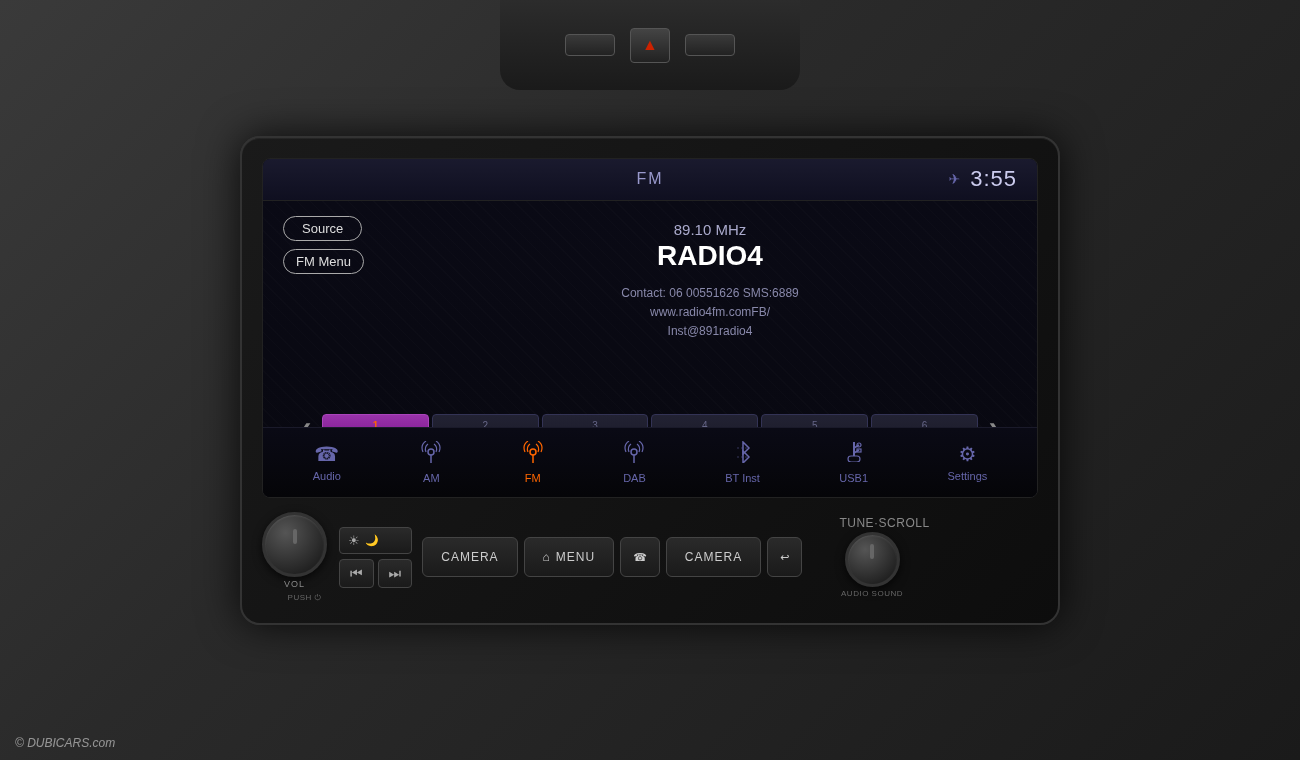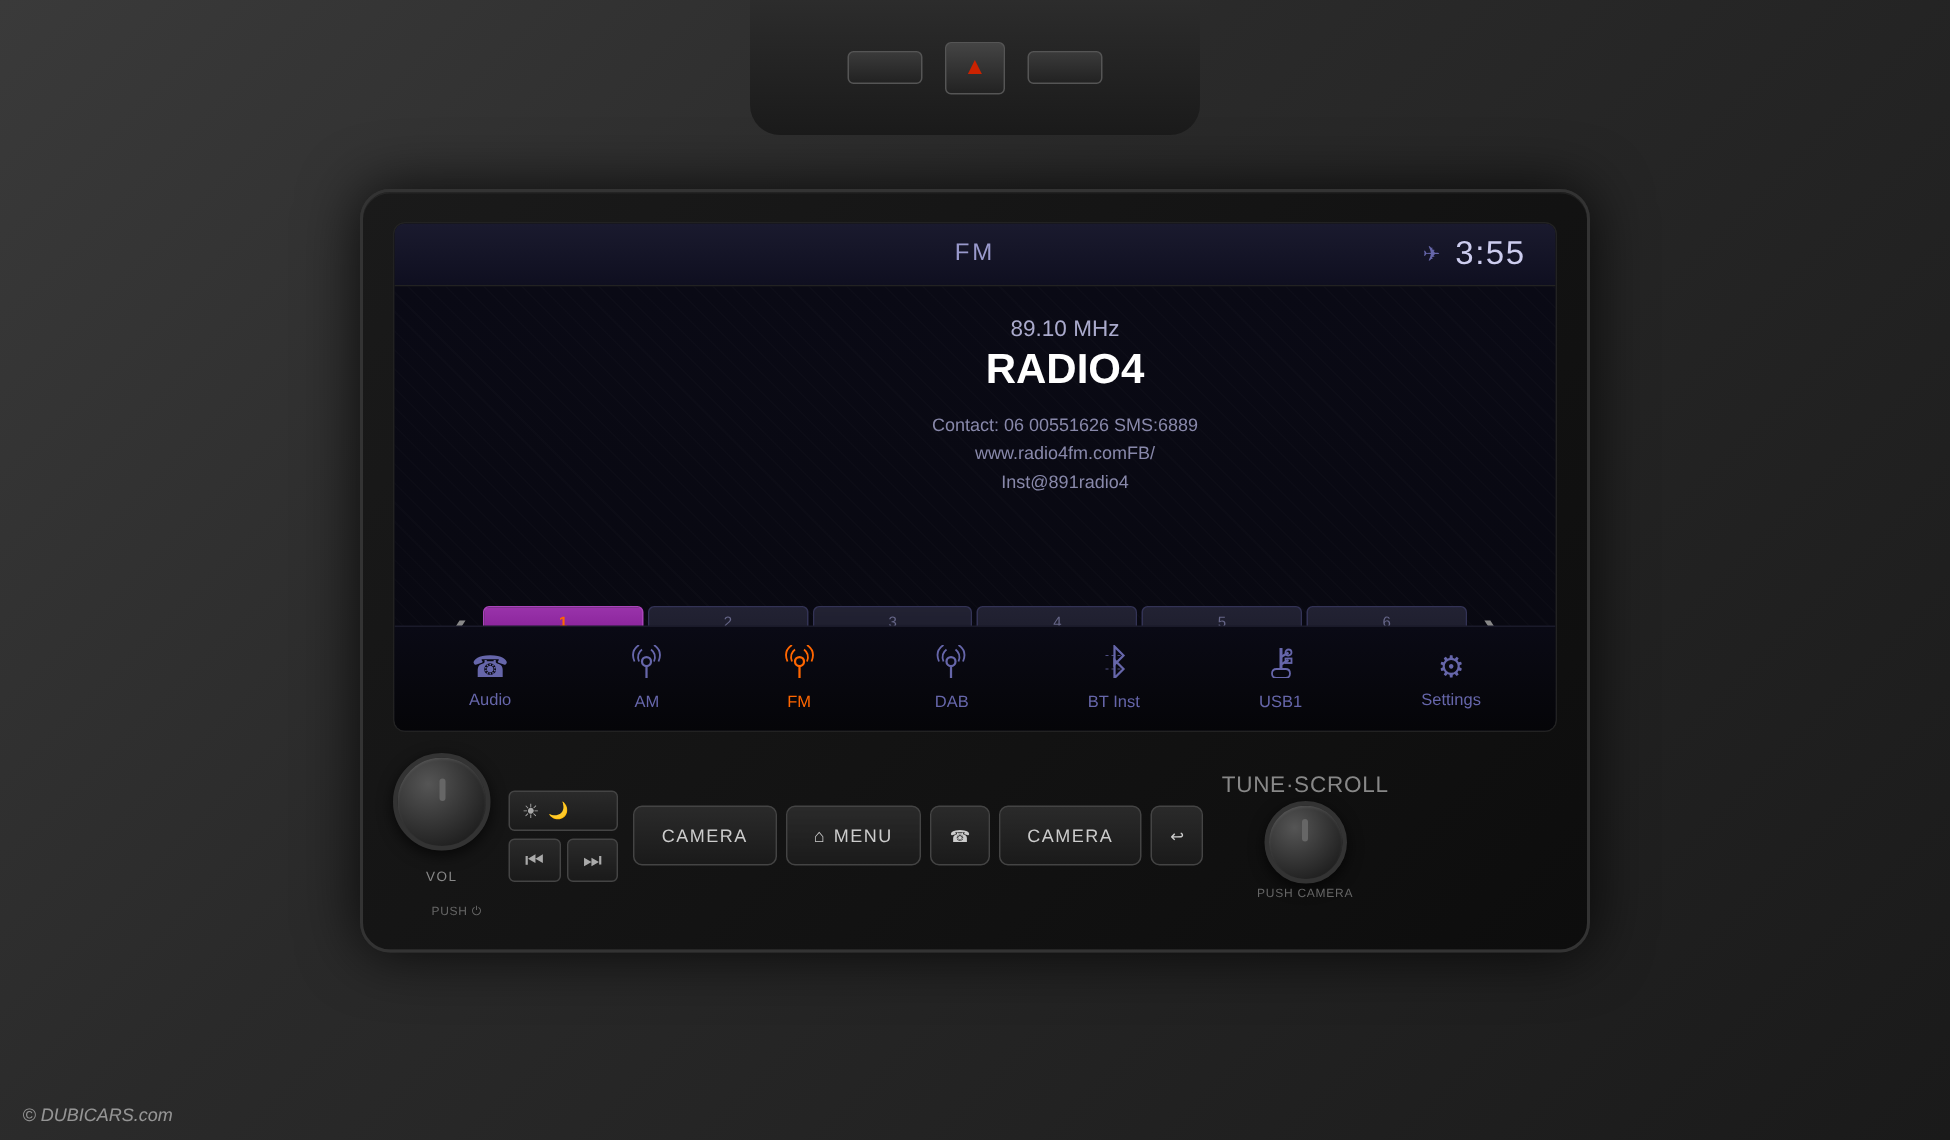--- a/index.html
+++ b/index.html
@@ -389,20 +389,24 @@
         <div style="flex:1"></div>
         <div class="screen-title">FM</div>
         <div style="flex:1; display:flex; justify-content:flex-end; align-items:center; gap:10px;">
           <span class="screen-signal">✈</span>
           <span class="screen-time">3:55</span>
         </div>
       </div>
 
       <div class="screen-body">
 
+        <div class="screen-left">
+          <button class="source-btn">Source</button>
+          <button class="fm-menu-btn">FM Menu</button>
+        </div>
 
         <div class="screen-center" style="margin-left:120px;">
           <div class="frequency">89.10 MHz</div>
           <div class="station-name">RADIO4</div>
           <div class="station-info">
             <div>Contact: 06 00551626 SMS:6889</div>
             <div>www.radio4fm.comFB/</div>
             <div>Inst@891radio4</div>
           </div>
         </div>
@@ -517,21 +521,21 @@
             <span class="nav-icon" style="color:#6666aa; font-size:20px;">⚙</span>
             <span class="nav-label">Settings</span>
           </div>
         </div>
 
       </div>
     </div>
 
     <div style="margin-top: 14px; display: flex; align-items: center; gap: 6px;">
 
-      <div style="display:flex; flex-direction:column; align-items:center; gap:12px; margin-right:6px;">
+      <div style="display:flex; flex-direction:column; align-items:center; gap:2px; margin-right:6px;">
         <div class="knob">
           <div class="knob-dot"></div>
         </div>
         <span style="font-size:9px; color:#888; letter-spacing:1px;">VOL</span>
         <div style="display:flex; flex-direction:column; align-items:center; margin-top:2px;padding-left:20px;">
           <span style="font-size:8px; color:#666; letter-spacing:0.5px;">PUSH ⏻</span>
         </div>
       </div>
 
       <div style="display:flex; flex-direction:column; gap:5px; margin-right:4px;">
@@ -556,25 +560,25 @@
         <span>☎</span>
       </button>
       <button class="control-btn wide">
         <span>CAMERA</span>
       </button>
       <button class="control-btn">
         <span>↩</span>
       </button>
 
       <div style="display:flex; flex-direction:column; align-items:center; gap:2px; margin-left:6px;">
-        <span style="font-size:15px; color:#888; letter-spacing:0.5px; text-align:center;">TUNE·SCROLL</span>
+        <span style="font-size:12px; color:#888; letter-spacing:0.5px; text-align:center;margin-left:25px;">TUNE·SCROLL</span>
         <div class="knob knob-small">
           <div class="knob-dot"></div>
         </div>
-        <span style="font-size:8px; color:#666; letter-spacing:0.5px;">PUSH CAMERA</span>
+        <span style="font-size:8px; color:#666; letter-spacing:0.5px;">AUDIO SOUND</span>
       </div>
 
     </div>
 
   </div>
 
   <div class="watermark">© DUBICARS.com</div>
 
 </div>
 

